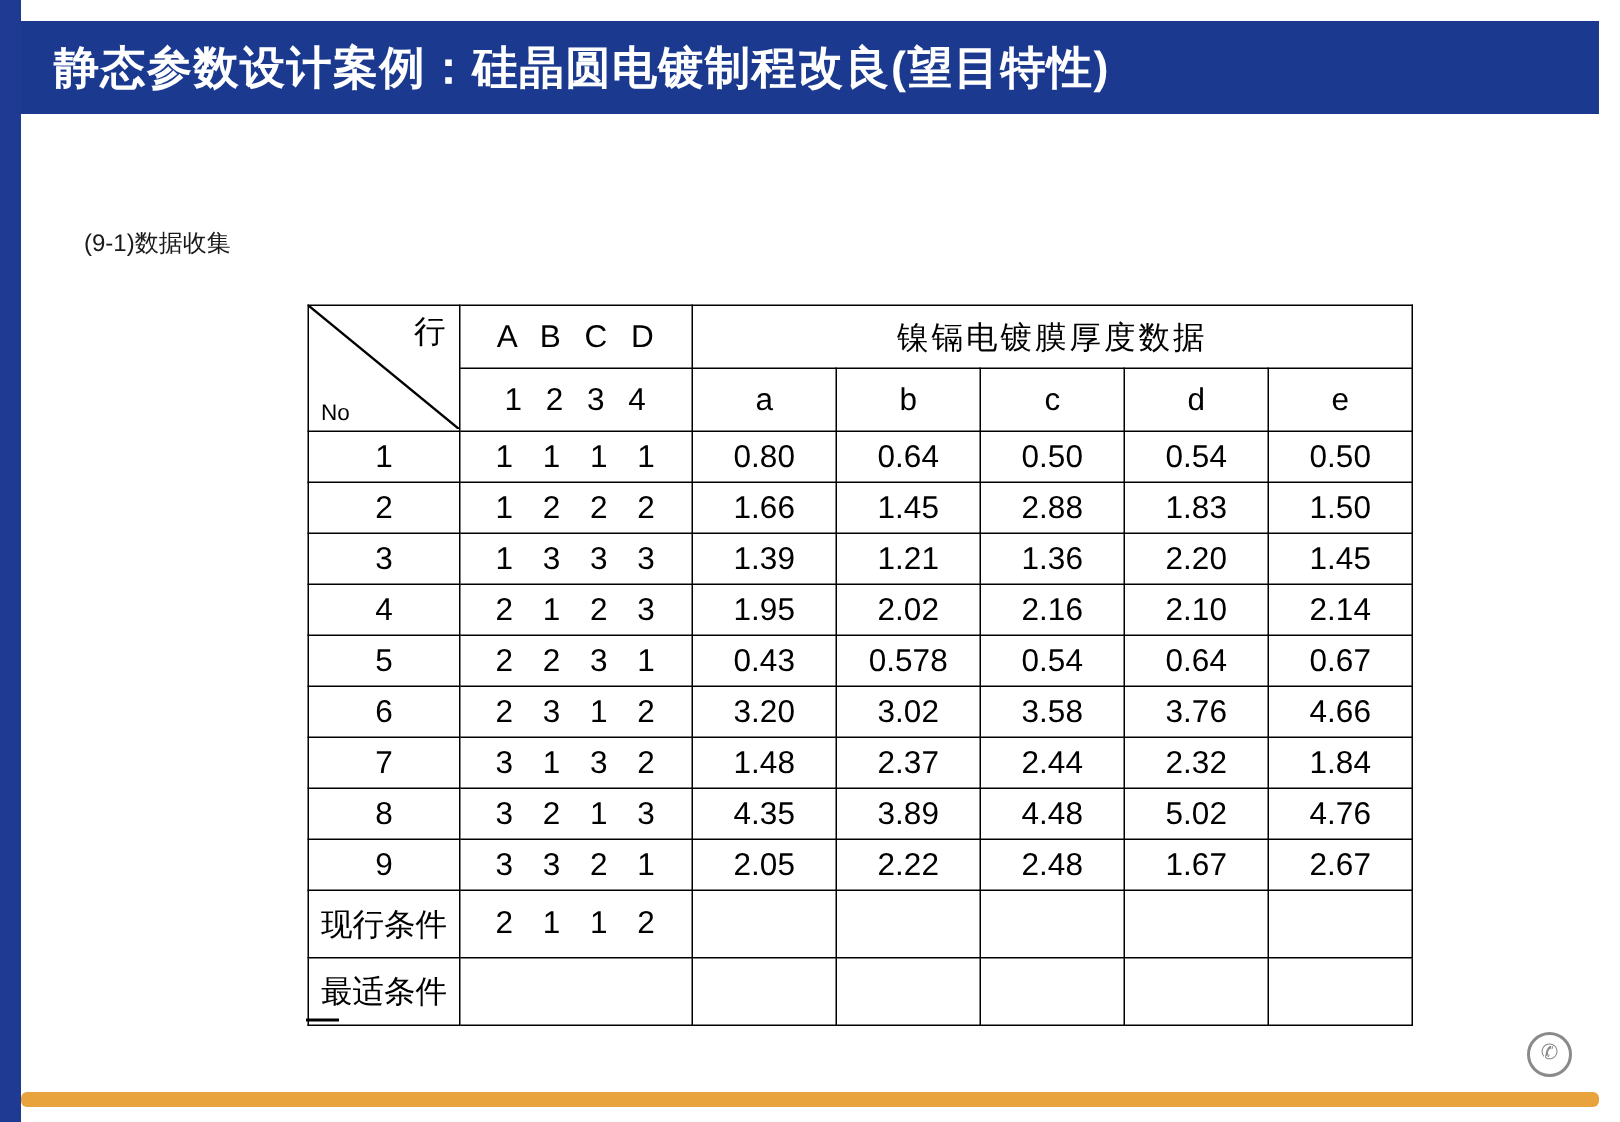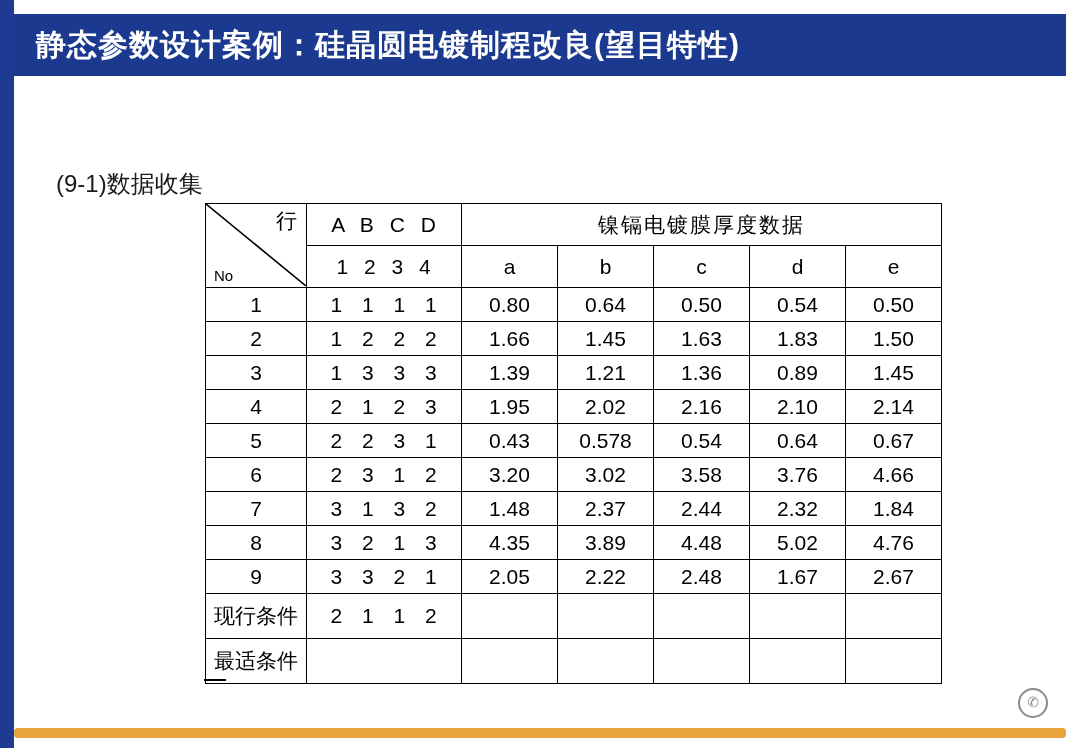--- a/index.html
+++ b/index.html
@@ -59,22 +59,22 @@
     font-size: 29px;
     color: #1a1a1a;
     font-family: "Liberation Sans", sans-serif;
   }
   .heading-1 .num {
     font-size: 31px;
   }
   .heading-2 {
     position: absolute;
     left: 56px;
-    top: 168px;
-    font-size: 24px;
+    top: 152px;
+    font-size: 16px;
     color: #1a1a1a;
     font-family: "Liberation Sans", sans-serif;
   }
   
   .data-table-wrap {
     position: absolute;
     left: 205px;
     top: 203px;
   }
   table.data-table {
@@ -271,31 +271,31 @@
         <td class="row-val">0.64</td>
         <td class="row-val">0.50</td>
         <td class="row-val">0.54</td>
         <td class="row-val">0.50</td>
       </tr>
       <tr class="body-row">
         <td class="row-no">2</td>
         <td class="row-levels">1 2 2 2</td>
         <td class="row-val">1.66</td>
         <td class="row-val">1.45</td>
-        <td class="row-val">1.63</td>
+        <td class="row-val">2.88</td>
         <td class="row-val">1.83</td>
         <td class="row-val">1.50</td>
       </tr>
       <tr class="body-row">
         <td class="row-no">3</td>
         <td class="row-levels">1 3 3 3</td>
         <td class="row-val">1.39</td>
         <td class="row-val">1.21</td>
         <td class="row-val">1.36</td>
-        <td class="row-val">0.89</td>
+        <td class="row-val">2.20</td>
         <td class="row-val">1.45</td>
       </tr>
       <tr class="body-row">
         <td class="row-no">4</td>
         <td class="row-levels">2 1 2 3</td>
         <td class="row-val">1.95</td>
         <td class="row-val">2.02</td>
         <td class="row-val">2.16</td>
         <td class="row-val">2.10</td>
         <td class="row-val">2.14</td>

